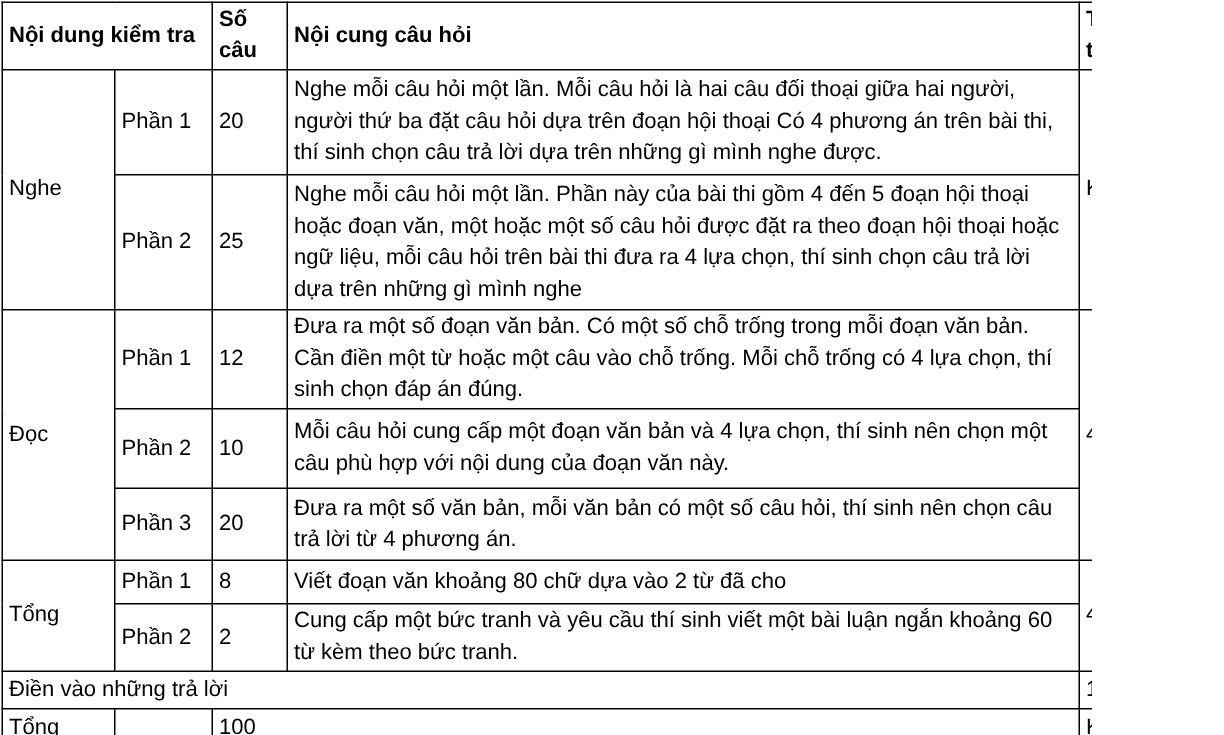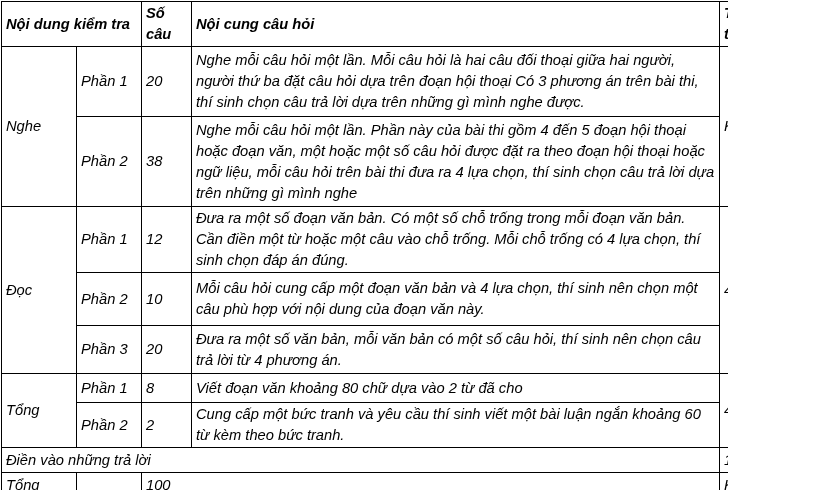--- a/index.html
+++ b/index.html
@@ -7,21 +7,20 @@
     padding: 0;
     background: #ffffff;
     font-family: "Liberation Sans", sans-serif;
     color: #000000;
   }
   .page {
     width: 728px;
     height: 490px;
     overflow: hidden;
     background: #ffffff;
-    font-style: italic;
   }
   table.exam {
     border-collapse: collapse;
     table-layout: fixed;
     margin: 1px 0 0 1px;
     width: 810px;
     font-size: 14.7px;
     line-height: 21px;
   }
   table.exam td, table.exam th {
@@ -69,26 +68,26 @@
       <th colspan="2">Nội dung kiểm tra</th>
       <th>Số câu</th>
       <th>Nội cung câu hỏi</th>
       <th>Thời theo(phút)</th>
     </tr>
 
     <tr class="h-r1">
       <td rowspan="2">Nghe</td>
       <td>Phần 1</td>
       <td>20</td>
-      <td>Nghe mỗi câu hỏi một lần. Mỗi câu hỏi là hai câu đối thoại giữa hai người, người thứ ba đặt câu hỏi dựa trên đoạn hội thoại Có 3 phương án trên bài thi, thí sinh chọn câu trả lời dựa trên những gì mình nghe được.</td>
+      <td>Nghe mỗi câu hỏi một lần. Mỗi câu hỏi là hai câu đối thoại giữa hai người, người thứ ba đặt câu hỏi dựa trên đoạn hội thoại Có 4 phương án trên bài thi, thí sinh chọn câu trả lời dựa trên những gì mình nghe được.</td>
       <td rowspan="2">Khoảng 50</td>
     </tr>
     <tr class="h-r2">
       <td>Phần 2</td>
-      <td>38</td>
+      <td>25</td>
       <td>Nghe mỗi câu hỏi một lần. Phần này của bài thi gồm 4 đến 5 đoạn hội thoại hoặc đoạn văn, một hoặc một số câu hỏi được đặt ra theo đoạn hội thoại hoặc ngữ liệu, mỗi câu hỏi trên bài thi đưa ra 4 lựa chọn, thí sinh chọn câu trả lời dựa trên những gì mình nghe</td>
     </tr>
 
     <tr class="h-r3">
       <td rowspan="3">Đọc</td>
       <td>Phần 1</td>
       <td>12</td>
       <td>Đưa ra một số đoạn văn bản. Có một số chỗ trống trong mỗi đoạn văn bản. Cần điền một từ hoặc một câu vào chỗ trống. Mỗi chỗ trống có 4 lựa chọn, thí sinh chọn đáp án đúng.</td>
       <td rowspan="3">40</td>
     </tr>

